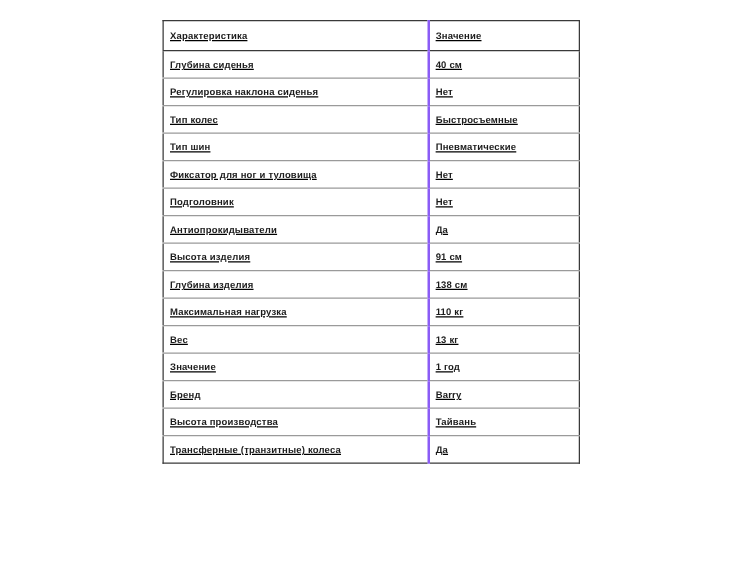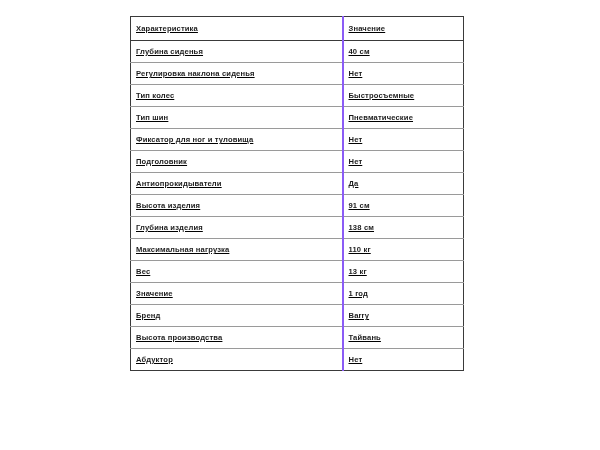--- a/index.html
+++ b/index.html
@@ -135,18 +135,18 @@
         </tr>
         <tr>
           <td>Бренд</td>
           <td class="col-sep">Barry</td>
         </tr>
         <tr>
           <td>Высота производства</td>
           <td class="col-sep">Тайвань</td>
         </tr>
         <tr>
-          <td>Абдуктор</td>
-          <td class="col-sep">Нет</td>
+          <td>Трансферные (транзитные) колеса</td>
+          <td class="col-sep">Да</td>
         </tr>
       </tbody>
   </table>
 </div>
 
 </body></html>

